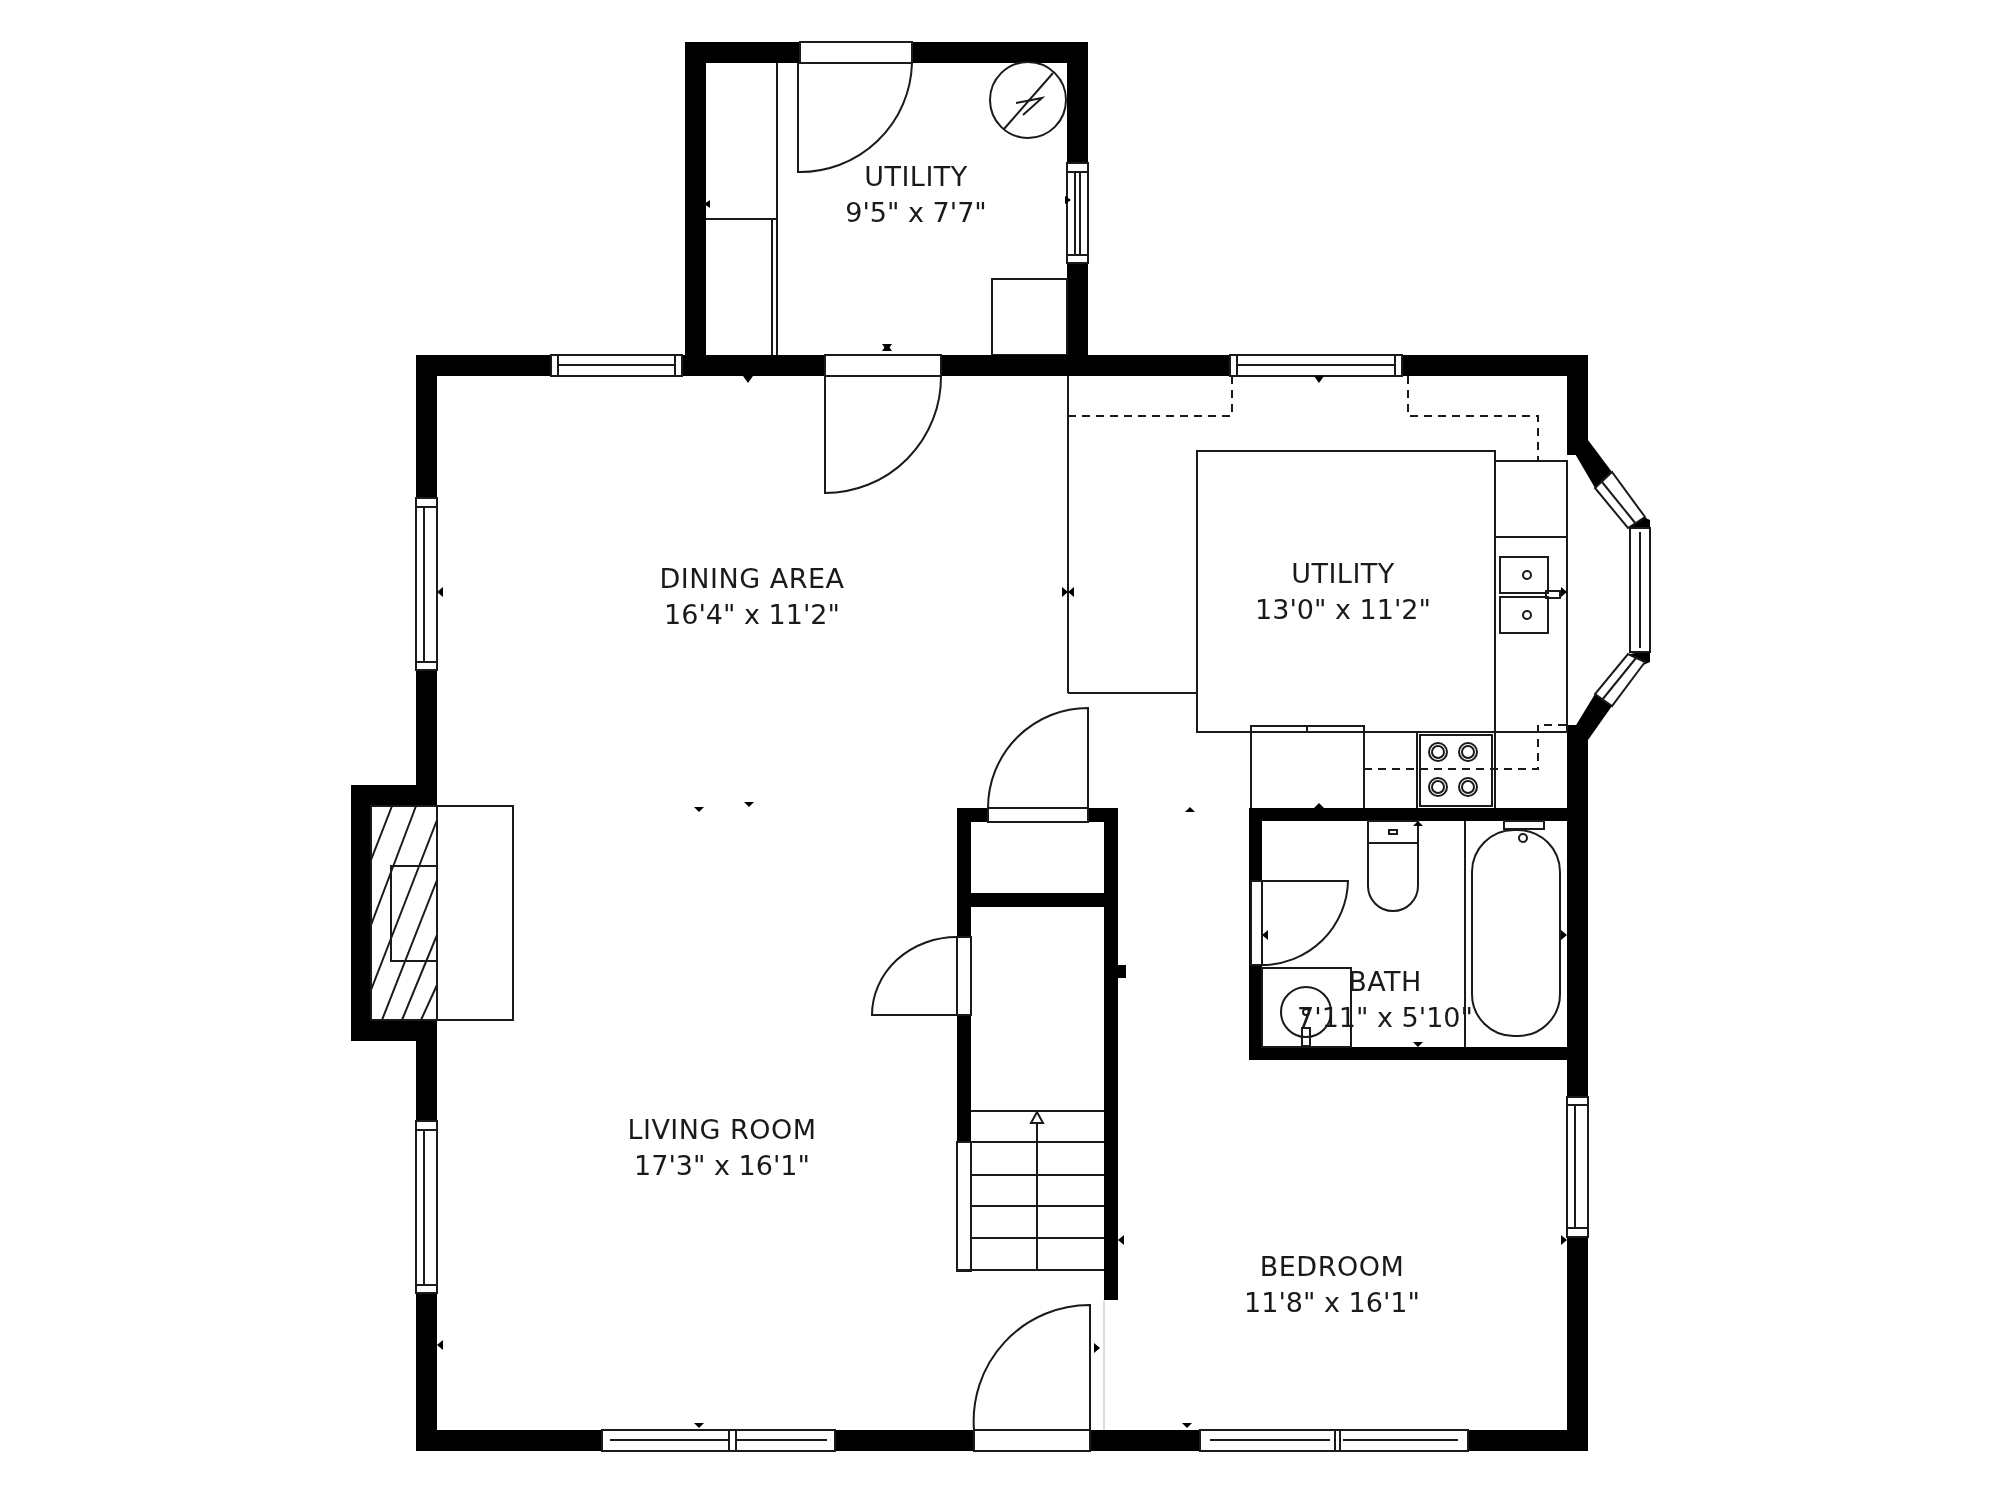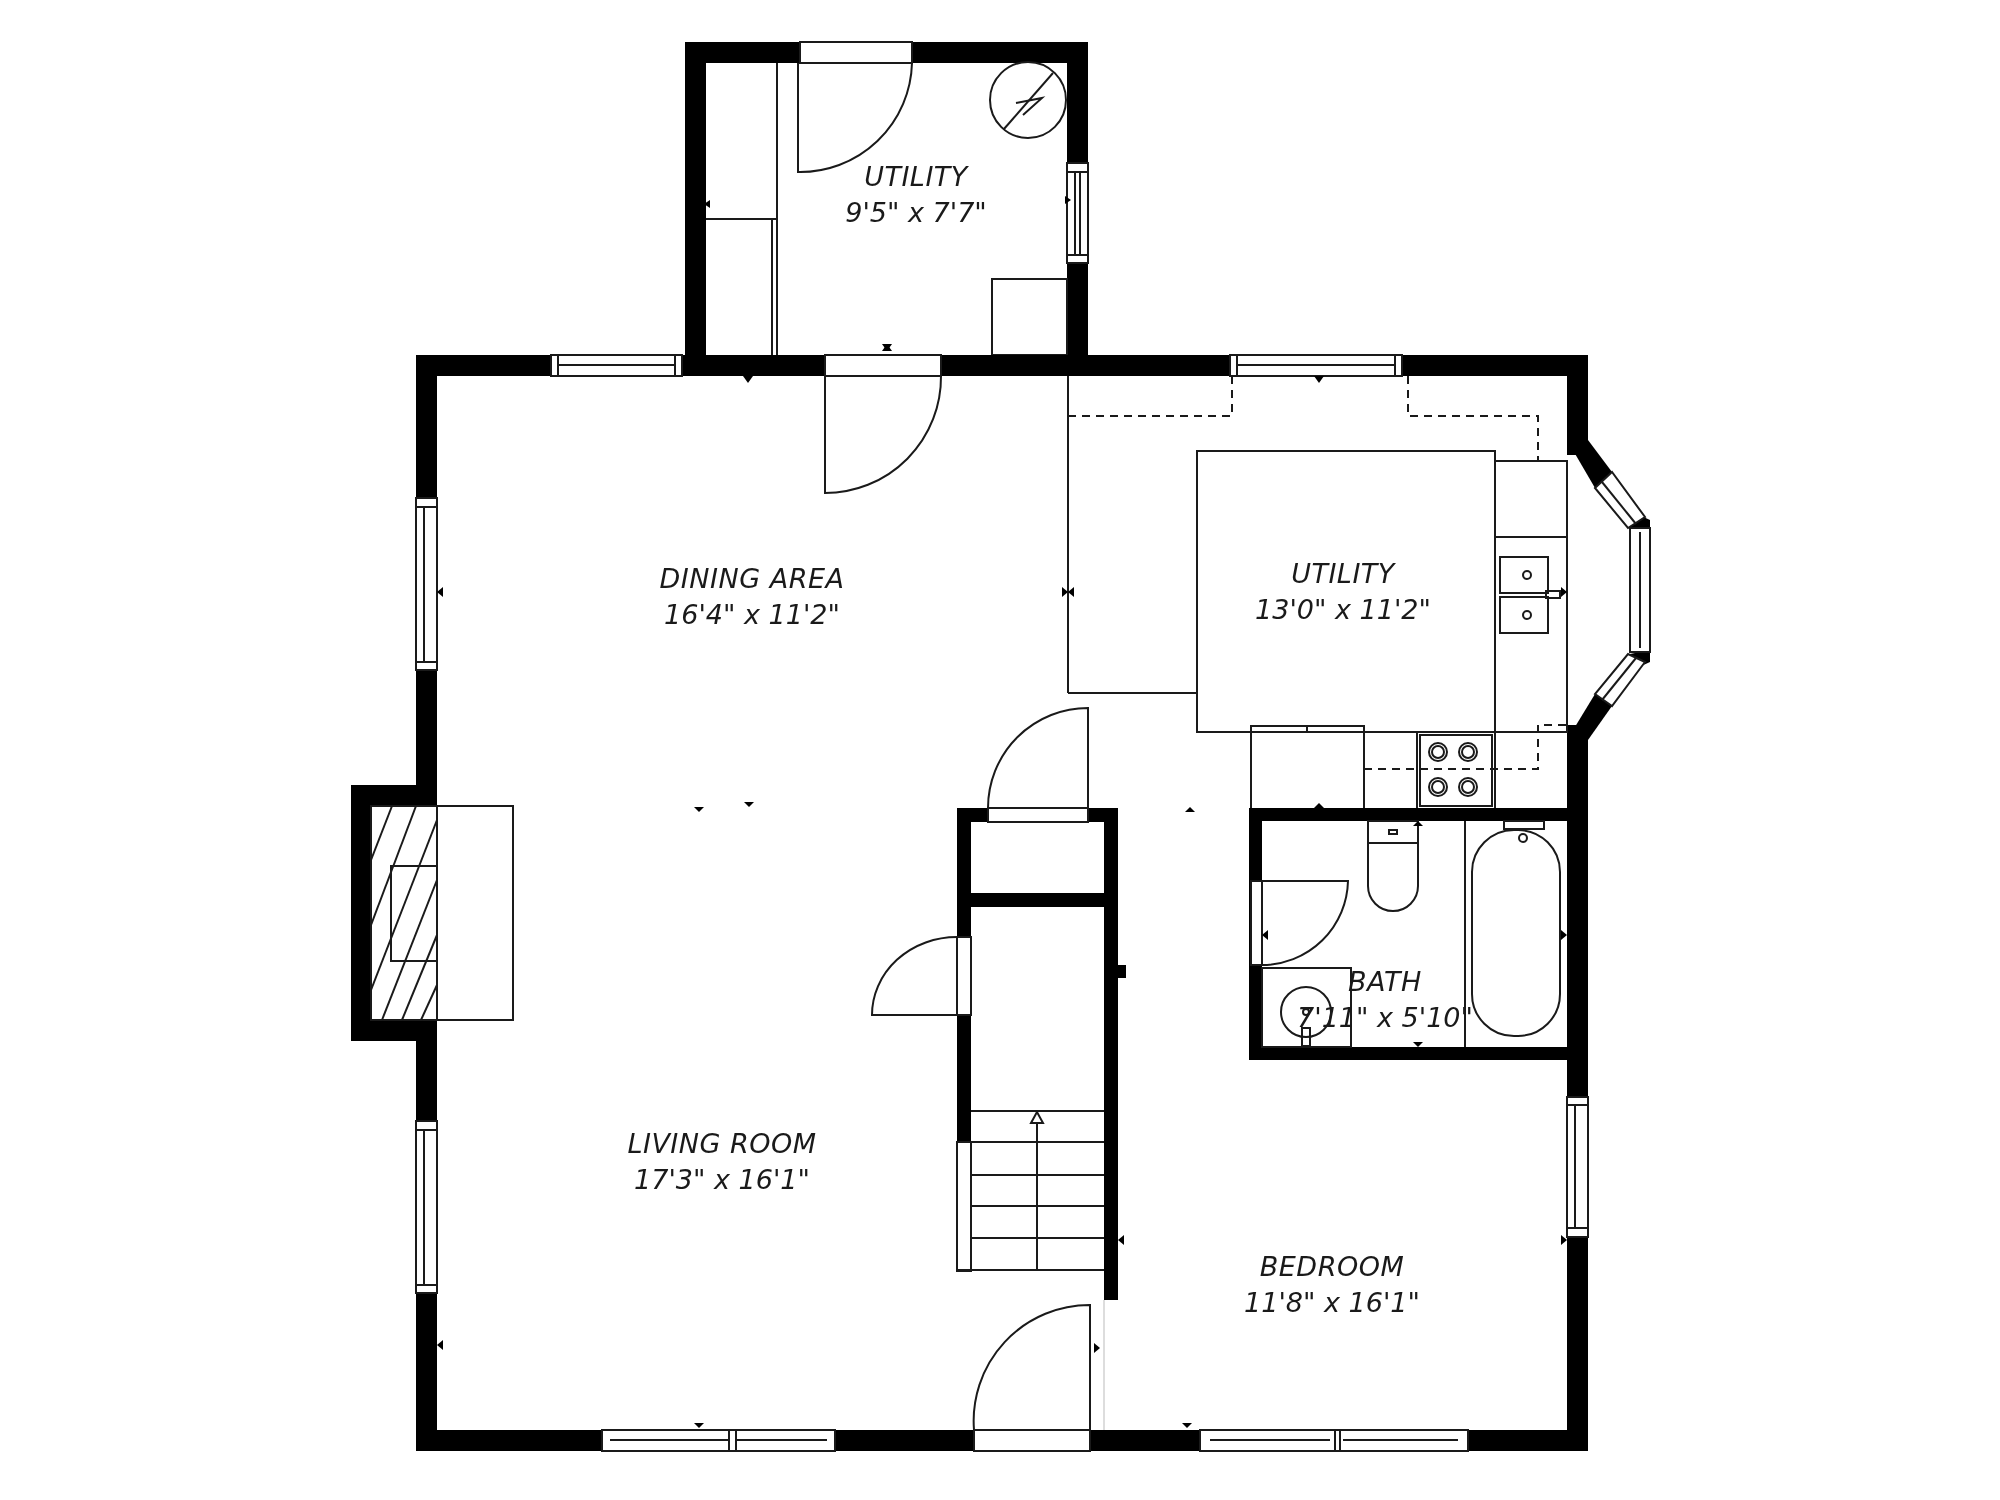--- a/index.html
+++ b/index.html
@@ -1,18 +1,18 @@
 <!DOCTYPE html>
 <html><head>
 <meta charset="utf-8">
 <style>
   html, body { margin:0; padding:0; background:#ffffff; }
   body { width:2000px; height:1500px; position:relative; overflow:hidden; font-family:"DejaVu Sans", "Liberation Sans", sans-serif; }
   #plan { position:absolute; left:0; top:0; width:2000px; height:1500px; }
-  .room-label { position:absolute; text-align:center; color:#1a1a1a; font-family:"DejaVu Sans", sans-serif; transform:translateX(-50%); white-space:nowrap;font-style:italic; }
+  .room-label { position:absolute; text-align:center; color:#1a1a1a; font-family:"DejaVu Sans", sans-serif; transform:translateX(-50%); white-space:nowrap; }
   .room-name { font-size:27px; letter-spacing:0.5px; line-height:34px; }
   .room-dim { font-size:27px; line-height:38px; }
 </style>
 </head>
 <body>
 
 <svg id="plan" viewBox="0 0 2000 1500" xmlns="http://www.w3.org/2000/svg">
   <g fill="none" stroke="#1a1a1a" stroke-width="2">
 
     <g>
@@ -276,20 +276,20 @@
   <div class="room-dim">16'4" x 11'2"</div>
 </div>
 <div class="room-label" style="left:1343px; top:557px;">
   <div class="room-name">UTILITY</div>
   <div class="room-dim">13'0" x 11'2"</div>
 </div>
 <div class="room-label" style="left:1385px; top:965px;">
   <div class="room-name">BATH</div>
   <div class="room-dim">7'11" x 5'10"</div>
 </div>
-<div class="room-label" style="left:722px; top:1113px;margin-top:14px;">
+<div class="room-label" style="left:722px; top:1113px;">
   <div class="room-name">LIVING ROOM</div>
   <div class="room-dim">17'3" x 16'1"</div>
 </div>
 <div class="room-label" style="left:1332px; top:1218px;margin-top:32px;">
   <div class="room-name">BEDROOM</div>
   <div class="room-dim">11'8" x 16'1"</div>
 </div>
 
 </body></html>

